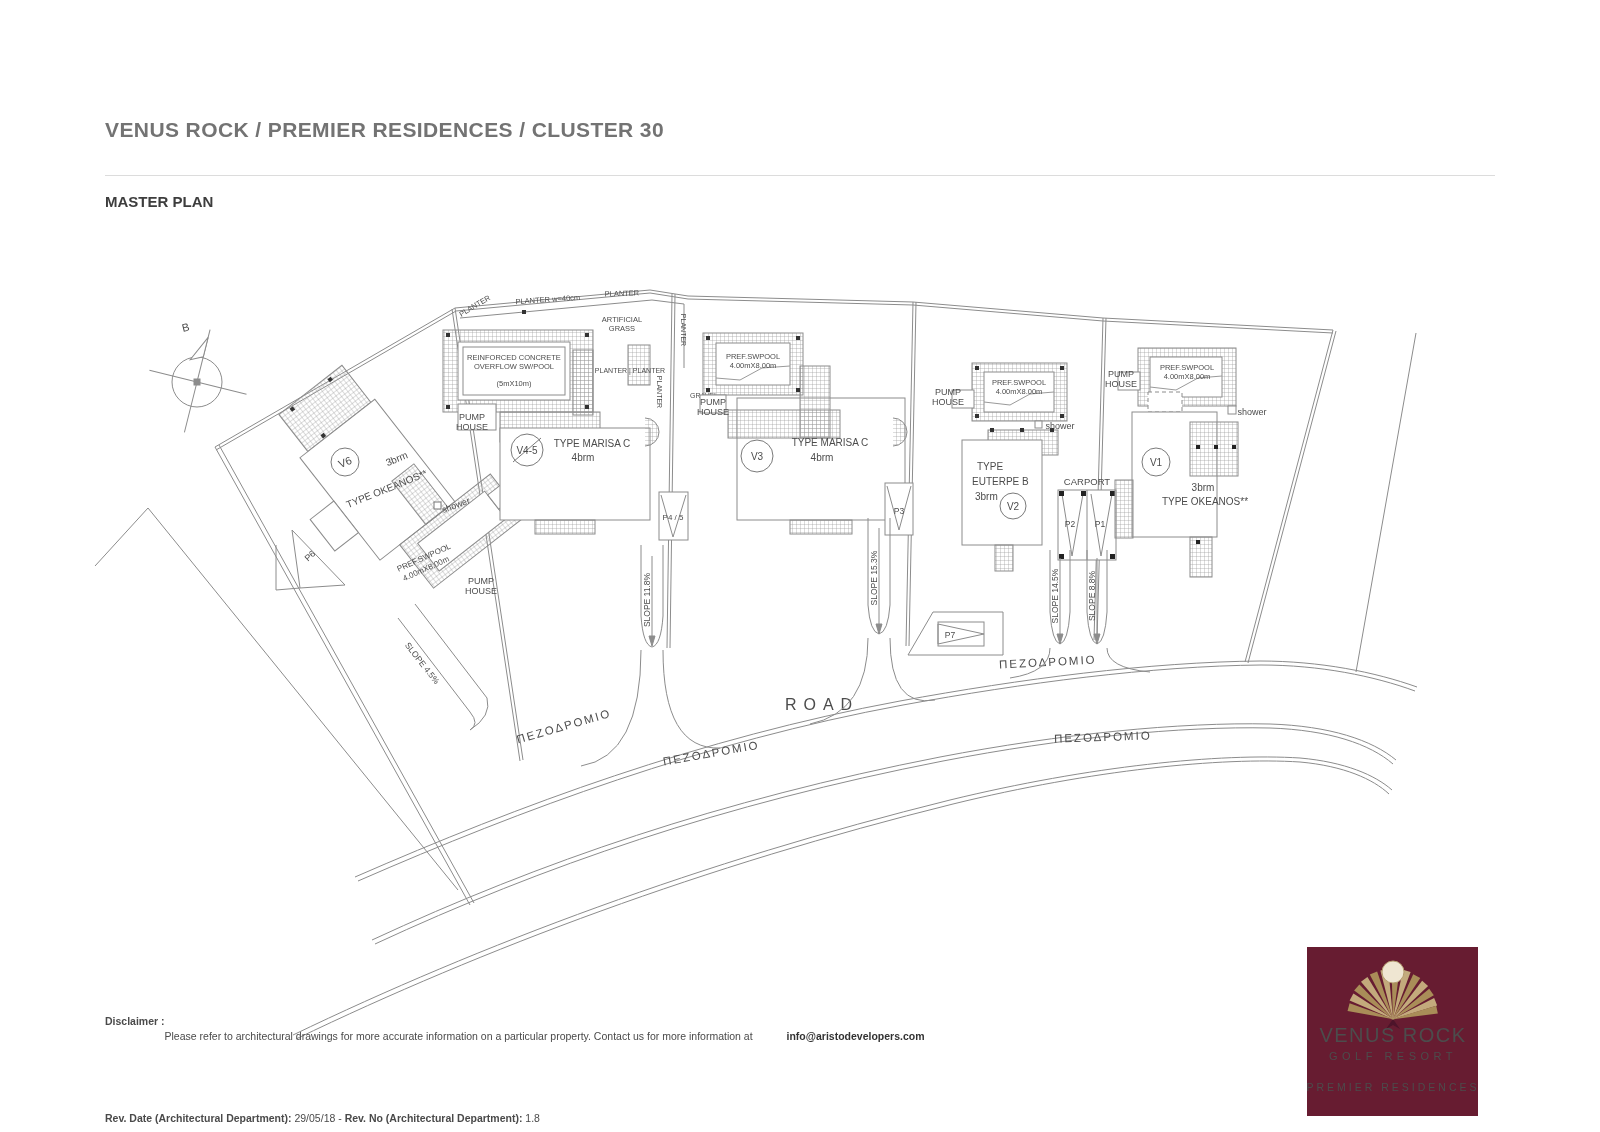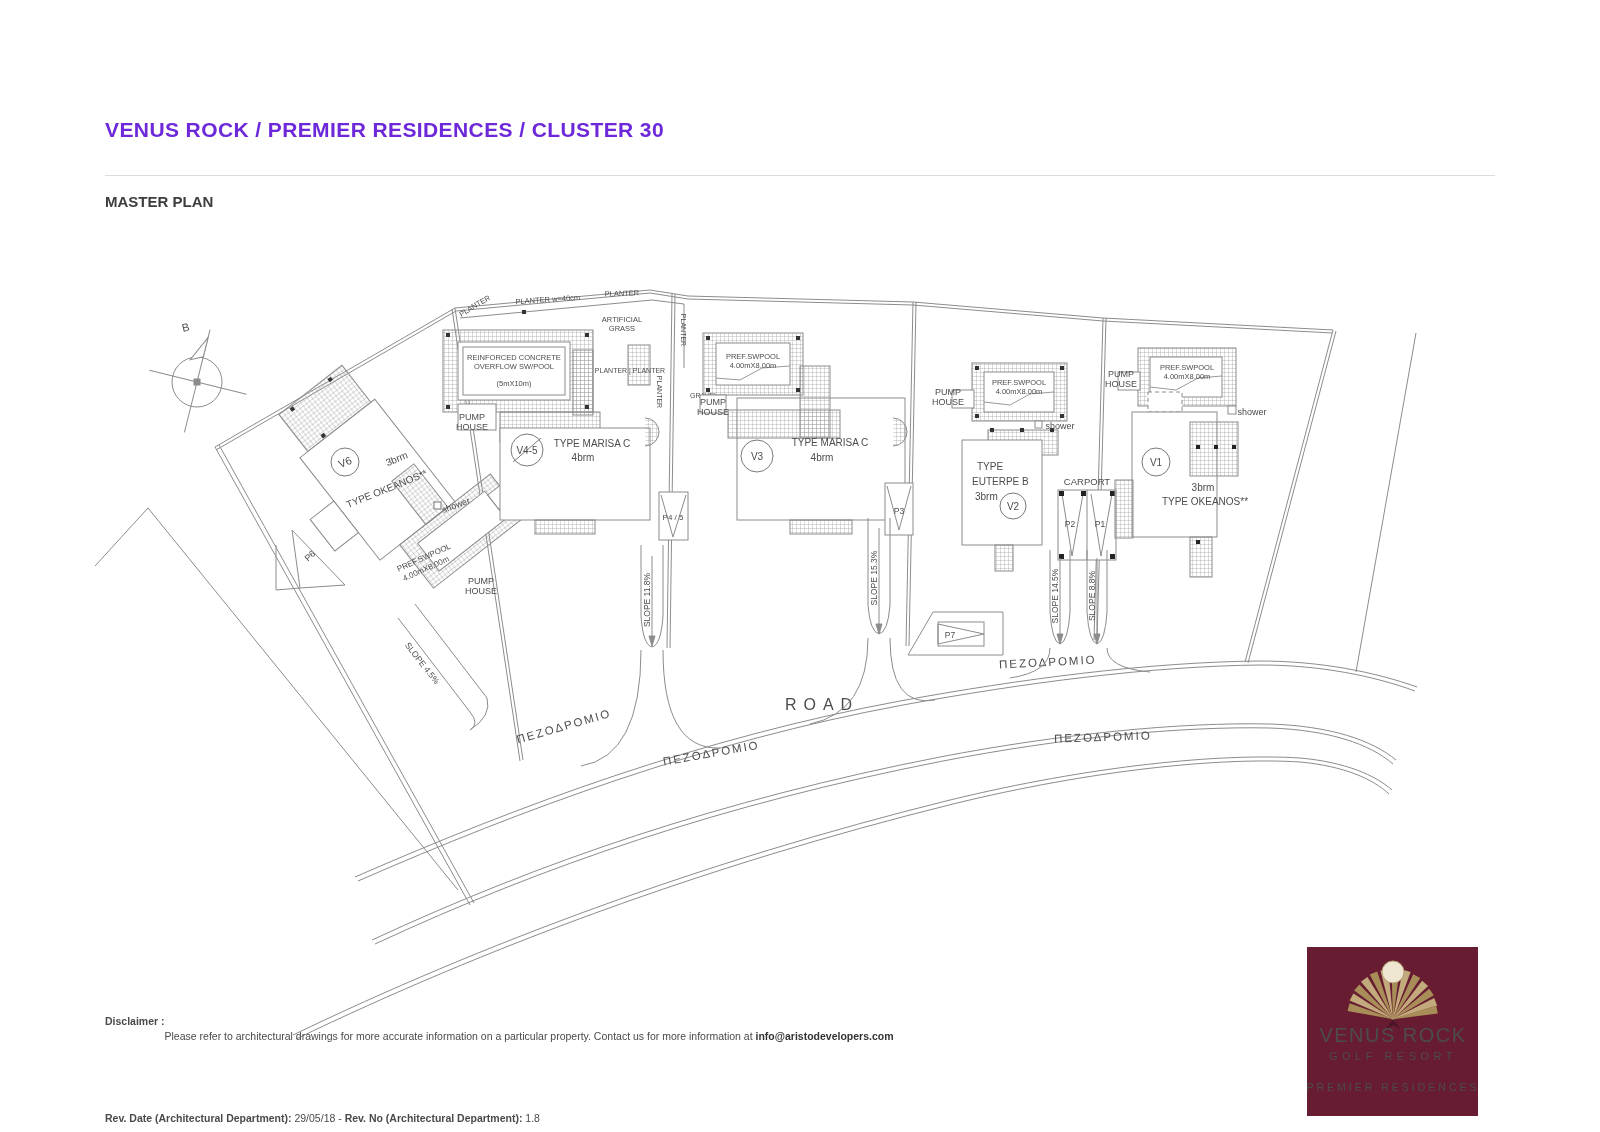--- a/index.html
+++ b/index.html
@@ -1,25 +1,25 @@
 <!DOCTYPE html>
 <html><head>
 <meta charset="utf-8">
 <style>
   html,body{margin:0;padding:0;background:#ffffff;}
   .page{position:relative;width:1600px;height:1132px;overflow:hidden;
         font-family:"Liberation Sans",sans-serif;background:#fff;}
   .title{position:absolute;left:105px;top:118px;font-size:21px;font-weight:700;
-         color:#6d28d9;letter-spacing:0.4px;}
+         color:#737373;letter-spacing:0.4px;}
   .rule{position:absolute;left:105px;top:175px;width:1390px;height:1px;background:#dcdcdc;}
   .subtitle{position:absolute;left:105px;top:193px;font-size:15px;font-weight:700;color:#3d3d3d;text-align:center;}
   svg.plan{position:absolute;left:0;top:0;}
   svg text{fill:#4c4c4c;font-family:"Liberation Sans",sans-serif;}
   .footer{position:absolute;left:105px;top:1014px;font-size:10.5px;color:#4a4a4a;line-height:15px;}
-  .footer b{color:#333;}
+  .footer b{color:#333;margin-left:31px;}
   .disc-row{display:flex;}
   .disc-label{font-weight:700;white-space:nowrap;}
   .revline{position:absolute;left:105px;top:1086px;font-size:10.5px;color:#4a4a4a;margin-top:26px;}
   .logo{position:absolute;left:1307px;top:947px;width:171px;height:119px;}
 </style>
 </head>
 <body>
 
 <div class="page">
 

